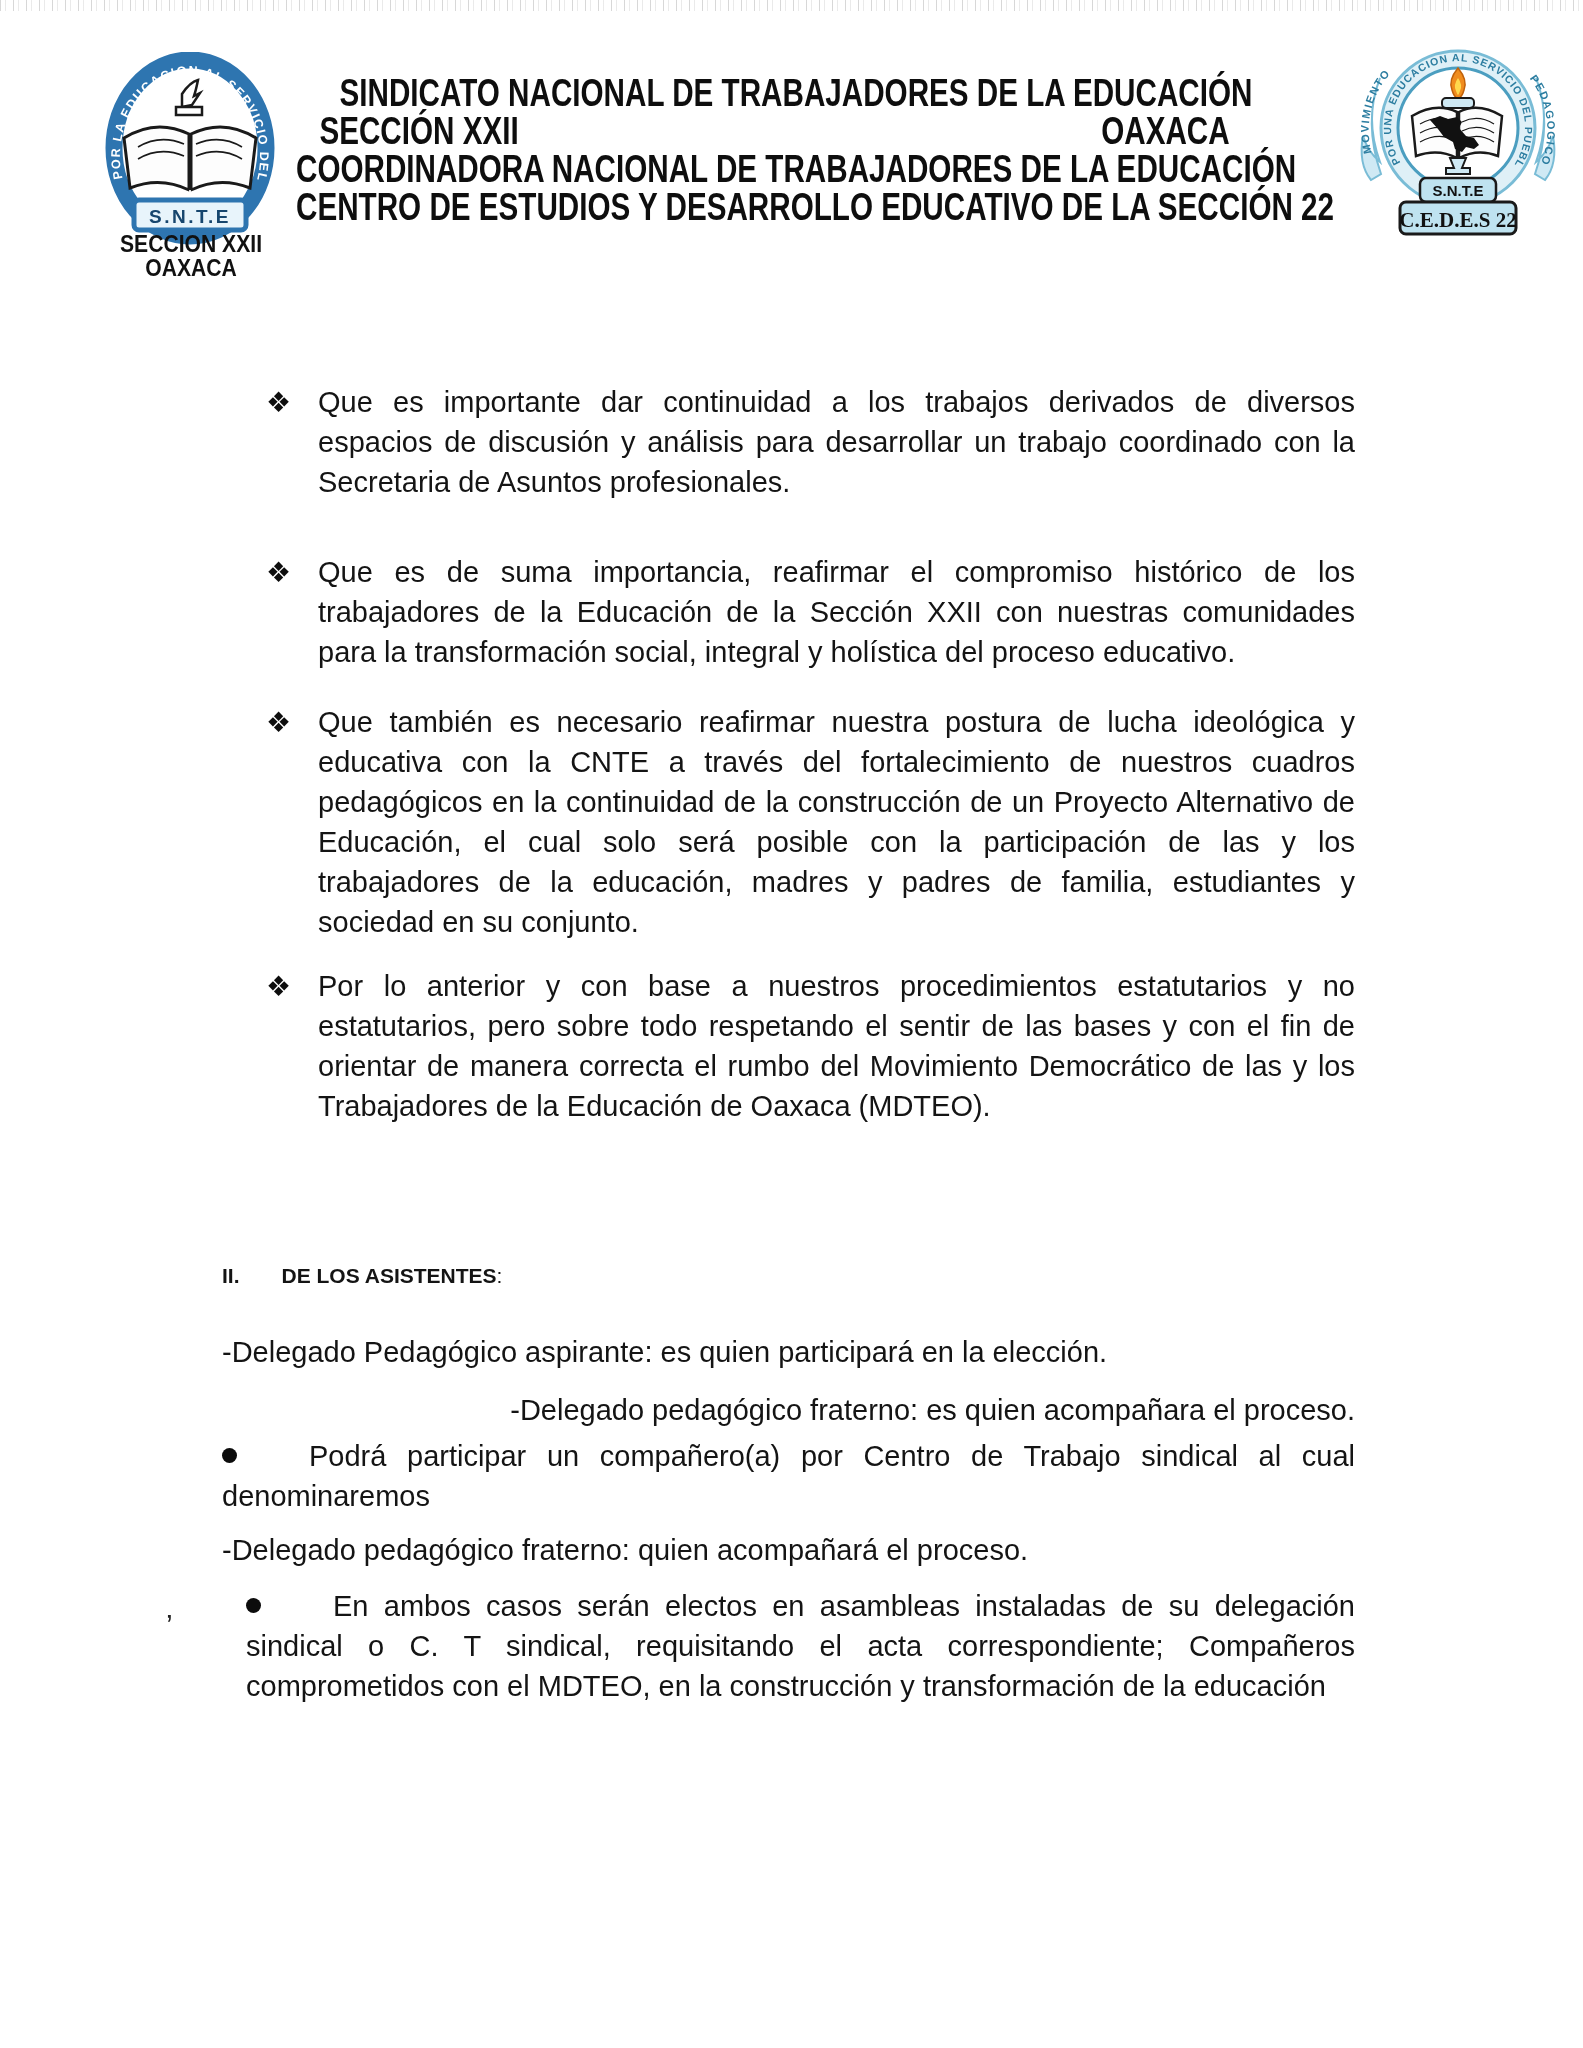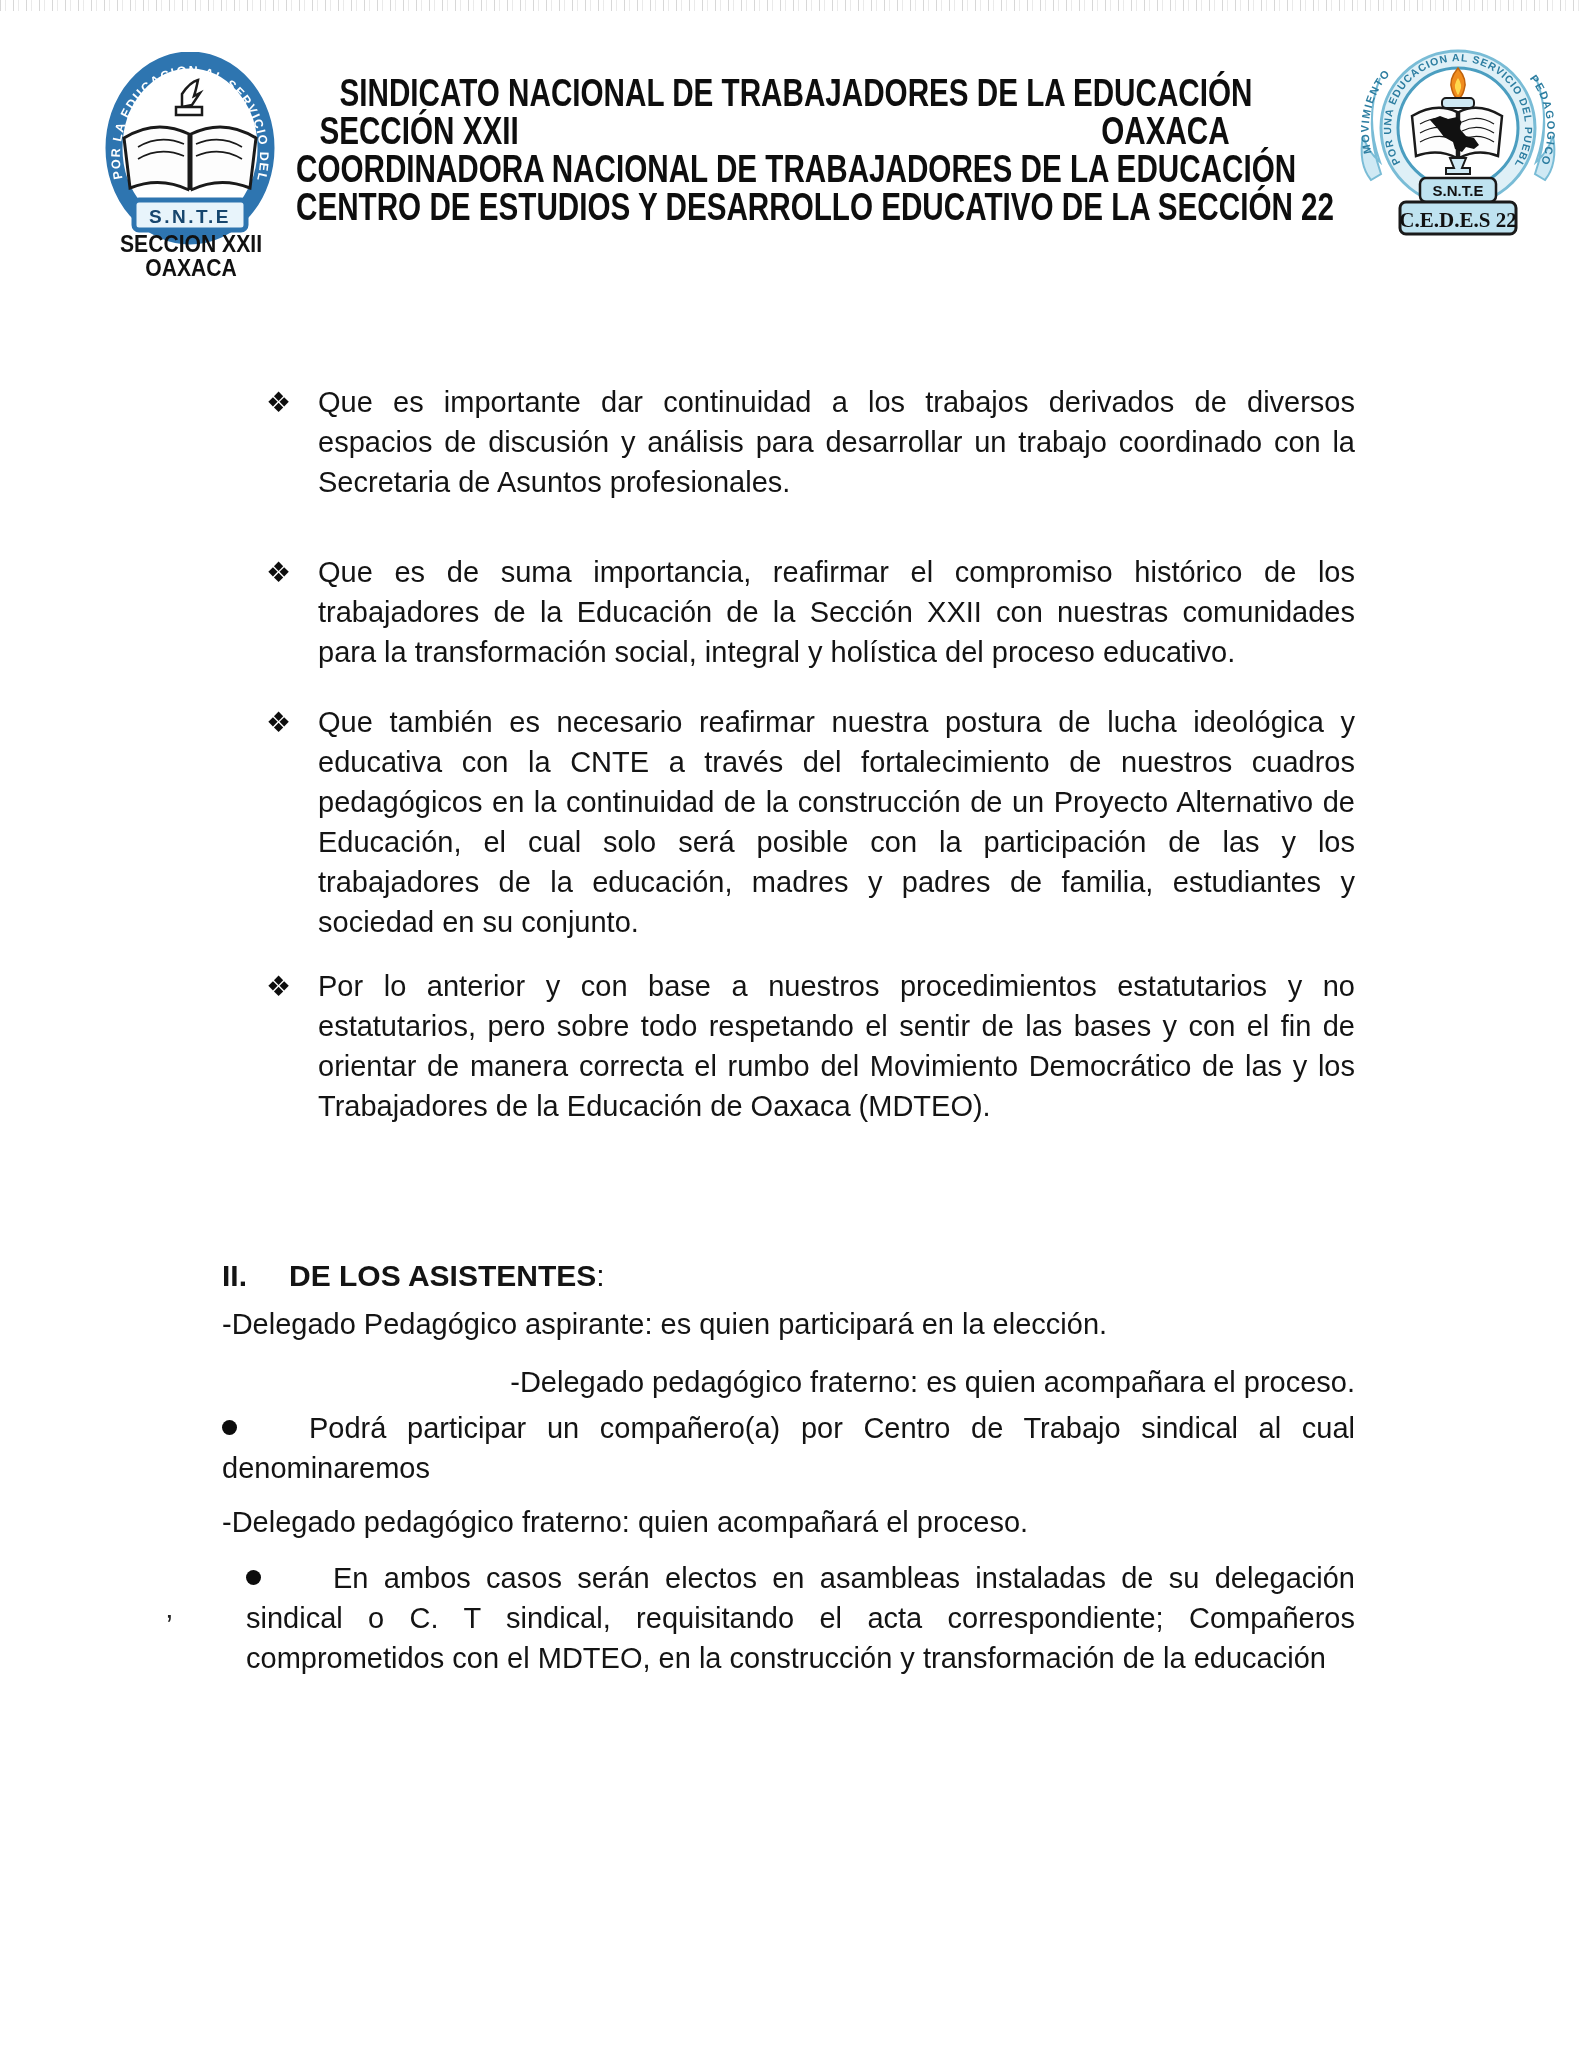--- a/index.html
+++ b/index.html
@@ -57,32 +57,32 @@
   .para-diamond .marker{
     position:absolute;left:44px;top:1px;
     font-size:28px;color:#0d0d0d;
     font-family:"DejaVu Sans", sans-serif;
   }
   .p1{margin-top:22px;}
   .p2{margin-top:50px;}
   .p3{margin-top:30px;}
   .p4{margin-top:24px;}
 
-  .sec-heading{margin-top:130px;font-size:30px;}
+  .sec-heading{margin-top:130px;font-size:21px;}
   .sec-num{font-weight:700;}
   .sec-title{font-weight:700;margin-left:42px;}
   .sec-colon{font-weight:400;}
 
   .para-dot{text-align:justify;}
   .dot{
     display:inline-block;width:15px;height:15px;border-radius:50%;
     background:#0c0c0c;margin-right:72px;position:relative;top:-3px;
   }
   .i1{margin-top:22px;}
-  .i2{margin-top:8px;}
+  .i2{margin-top:36px;}
   .i3{margin-top:18px;text-align:right;}
   .i4{margin-top:6px;}
   .i5{margin-top:14px;}
   .i6{margin-top:16px;margin-left:24px;}
 
   .stray-mark{
     position:absolute;left:166px;top:1608px;
     font-size:30px;color:#222;
   }
 </style>

